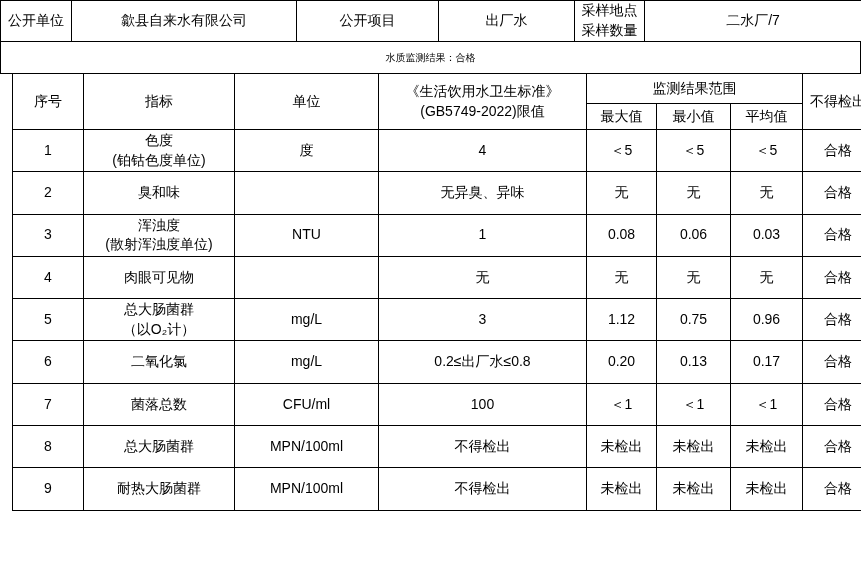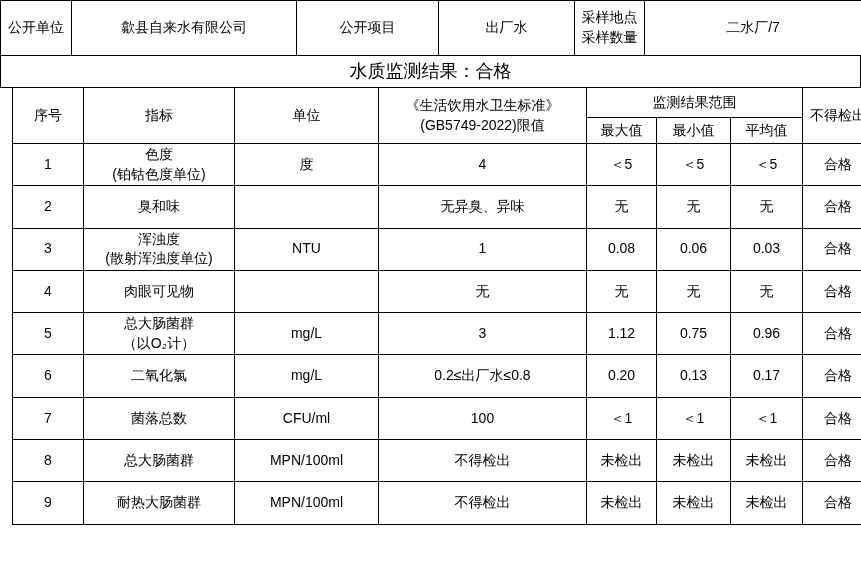--- a/index.html
+++ b/index.html
@@ -24,24 +24,24 @@
     border: 1px solid #000000;
     text-align: center;
     vertical-align: middle;
     padding: 0 2px;
     box-sizing: border-box;
     font-size: 14px;
     line-height: 1.4;
     white-space: pre-line;
     overflow: hidden;
   }
-  .info-table tr { height: 55px; }
+  .info-table tr { height: 41px; }
   .banner-table { margin-top: -1px; }
   .banner-table tr { height: 32px; }
-  .banner-table td { font-size: 18px; }
+  .banner-table td { font-size: 10px; }
   .results-table { margin-top: -1px; margin-left: 12px; }
   .results-table tr.head-top { height: 30px; }
   .results-table tr.head-sub { height: 26px; }
   .results-table tr.data-row { height: 42.3px; }
 </style>
 </head>
 <body>
 
 <div class="sheet">
 

